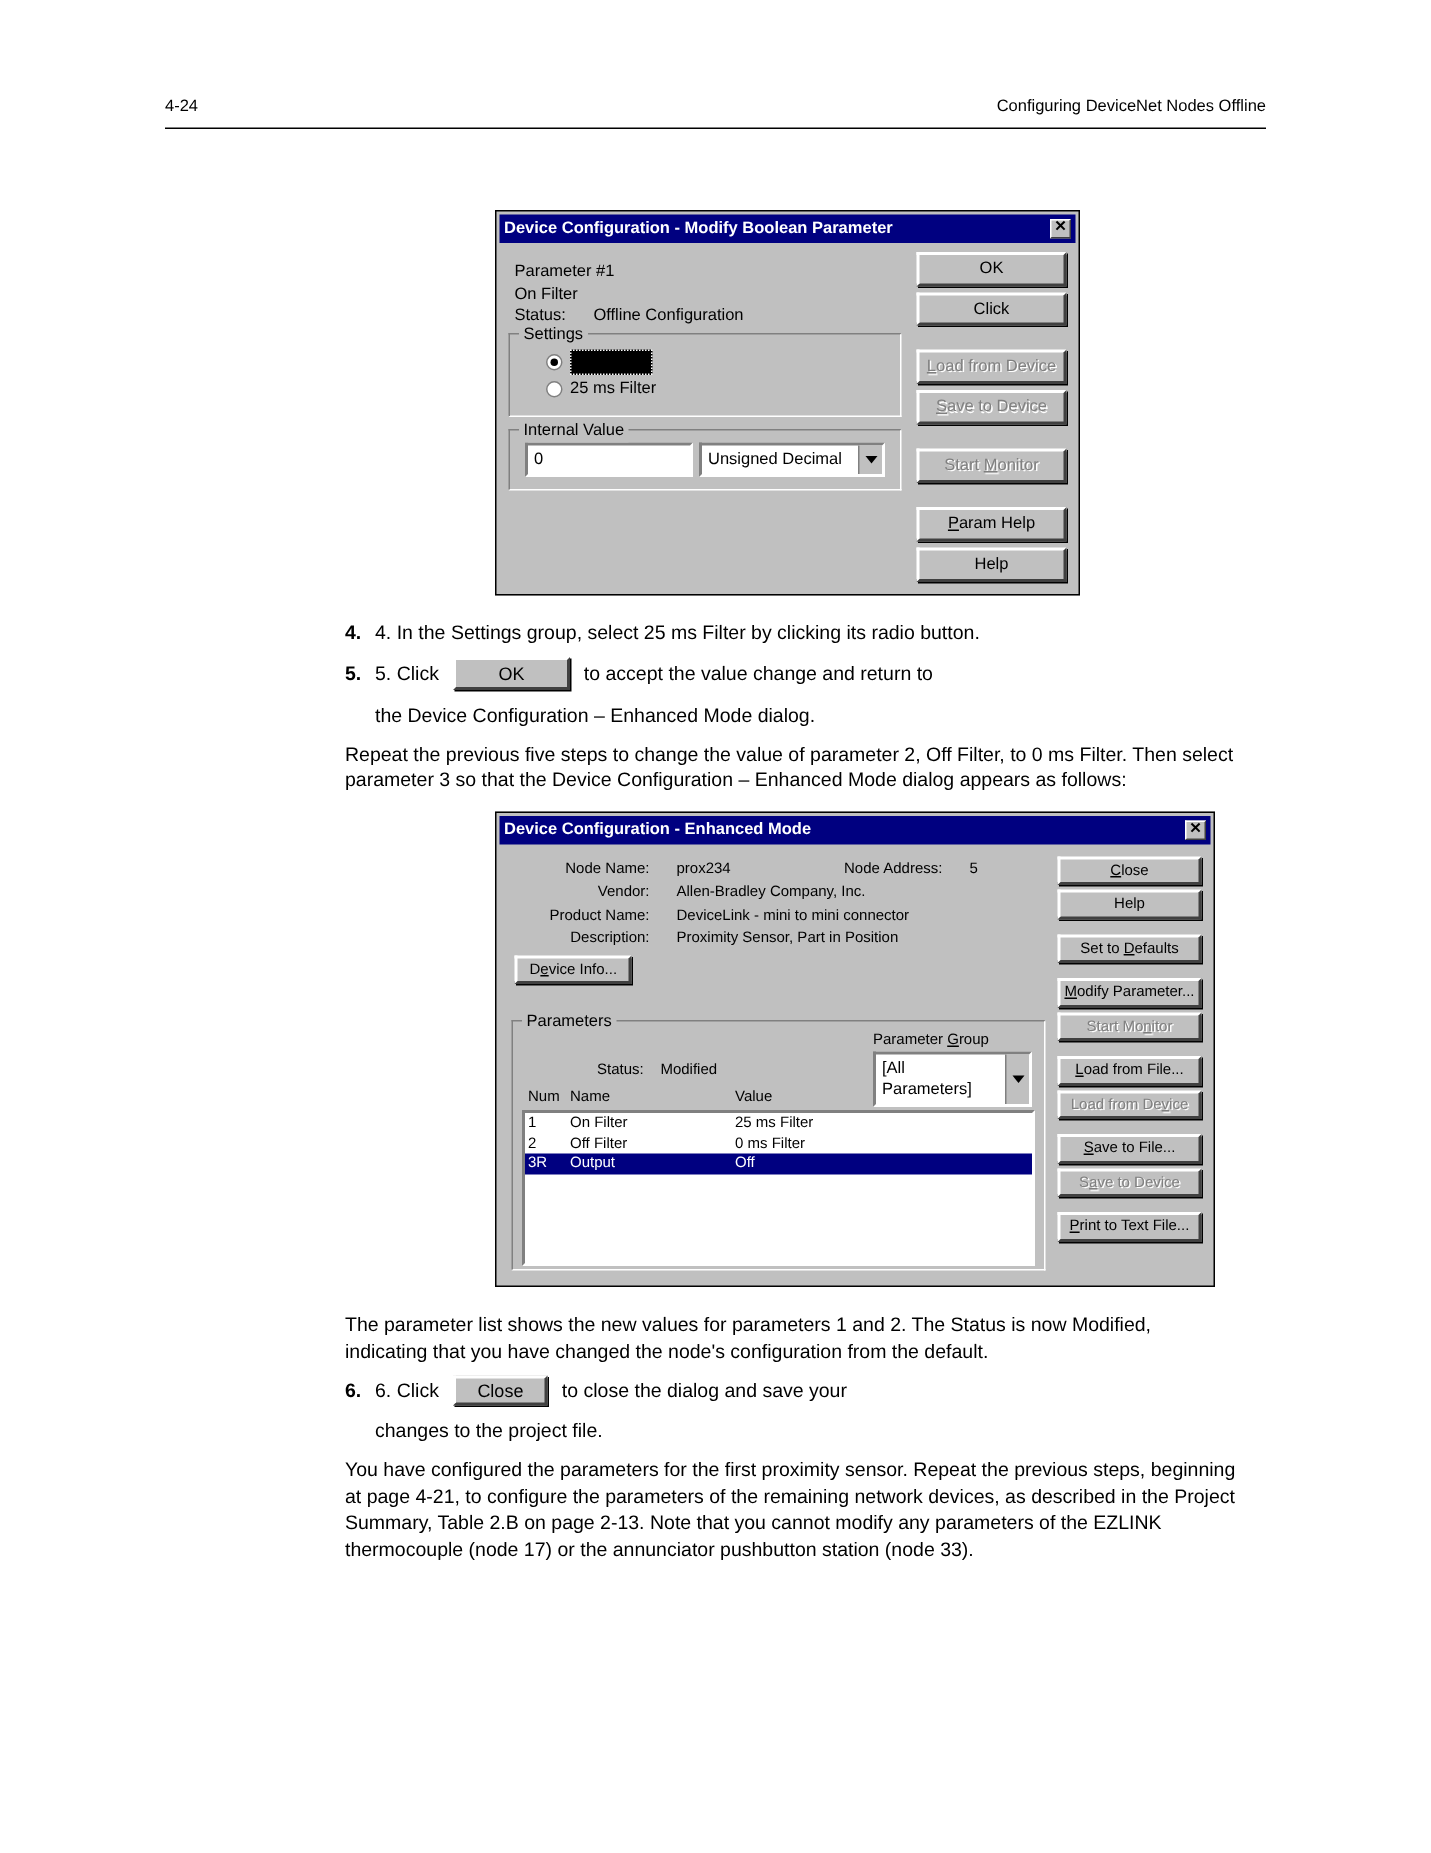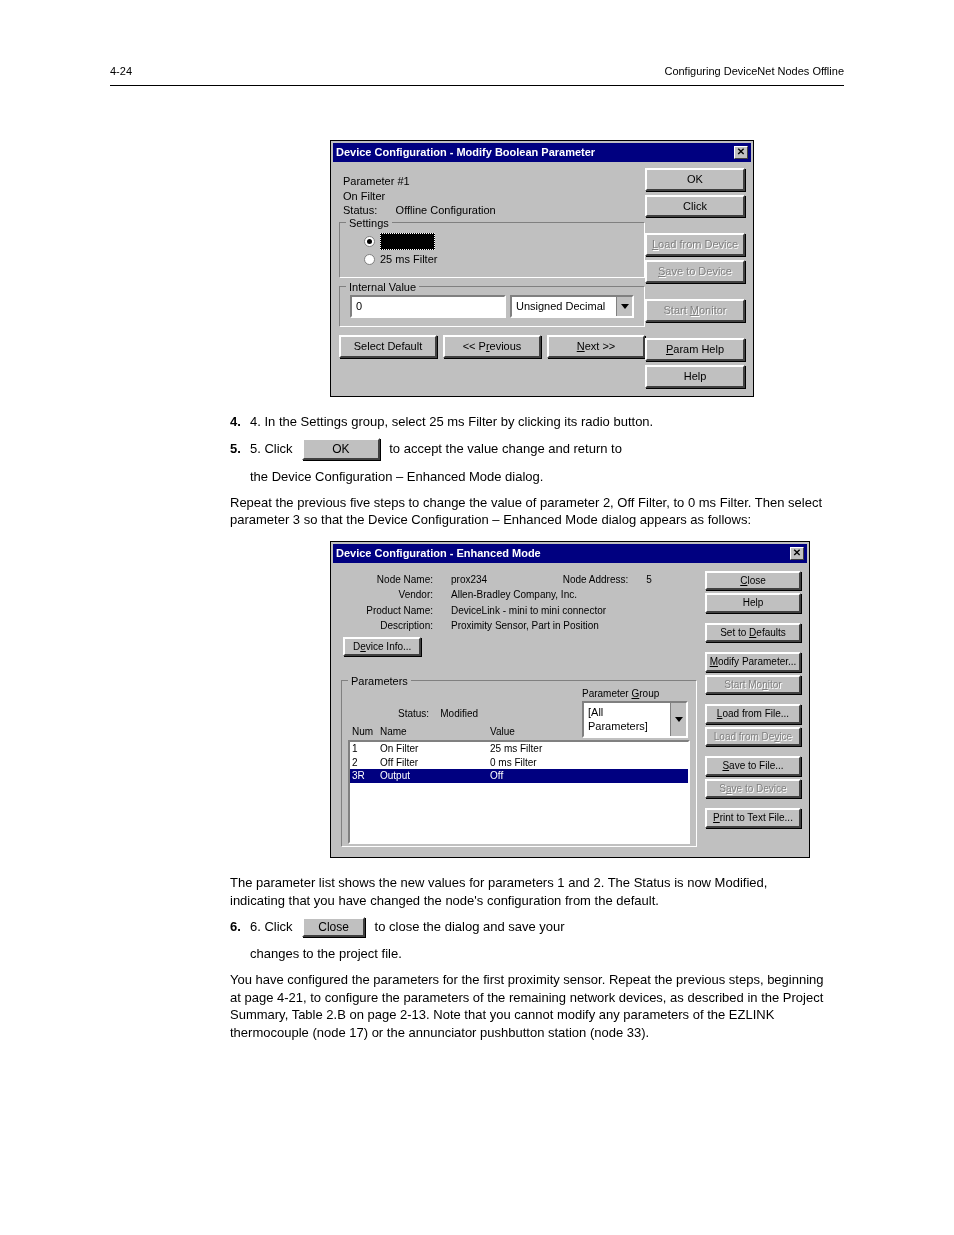--- a/index.html
+++ b/index.html
@@ -44,21 +44,21 @@
   .win-btn-narrow { padding: 1px 14px; }
 
   
   .dialog {
     background: #c0c0c0;
     border: 1px solid #000;
     padding: 2px;
     font-size: 11px;
     margin: 0 auto 16px auto;
   }
-  .dlg1 { width: 424px; }
+  .dlg1 { width: 390px; }
   .titlebar {
     background: #000080;
     color: #fff;
     font-weight: bold;
     padding: 2px 3px;
     display: flex;
     justify-content: space-between;
     align-items: center;
     font-size: 11px;
   }
@@ -68,21 +68,21 @@
     background: #c0c0c0;
     border: 1px solid;
     border-color: #fff #404040 #404040 #fff;
     color: #000;
     font-size: 10px;
     line-height: 10px;
     text-align: center;
     font-weight: bold;
     font-family: Arial;
   }
-  .dlg-body { padding: 6px; display: flex; }
+  .dlg-body { padding: 6px; display: flex; gap: 10px; }
   .dlg-left { flex: 1; }
   .dlg-right { width: 100px; display: flex; flex-direction: column; gap: 4px; }
   .group {
     border: 1px solid #808080;
     border-right-color: #fff;
     border-bottom-color: #fff;
     padding: 8px 10px 8px 10px;
     margin-bottom: 8px;
     position: relative;
   }
@@ -226,25 +226,20 @@
           <span class="group-title">Internal Value</span>
           <div class="iv-row">
             <div class="iv-input">0</div>
             <div class="combo">
               <div class="combo-text">Unsigned Decimal</div>
               <div class="combo-arrow">
                   <div class="tri-down"></div>
                 </div>
             </div>
           </div>
-        </div>
-        <div class="btn-row3">
-          <div class="dbtn"><span>Select Default</span></div>
-          <div class="dbtn"><span>&lt;&lt; P<span class="u">r</span>evious</span></div>
-          <div class="dbtn"><span class="u">N</span>ext &gt;&gt;</div>
         </div>
       </div>
       <div class="dlg-right">
         <div class="dbtn">OK</div>
         <div class="dbtn">Click</div>
         <div style="height:8px"></div>
         <div class="dbtn disabled"><span class="u">L</span>oad from Device</div>
         <div class="dbtn disabled"><span class="u">S</span>ave to Device</div>
         <div style="height:8px"></div>
         <div class="dbtn disabled">Start <span class="u">M</span>onitor</div>

